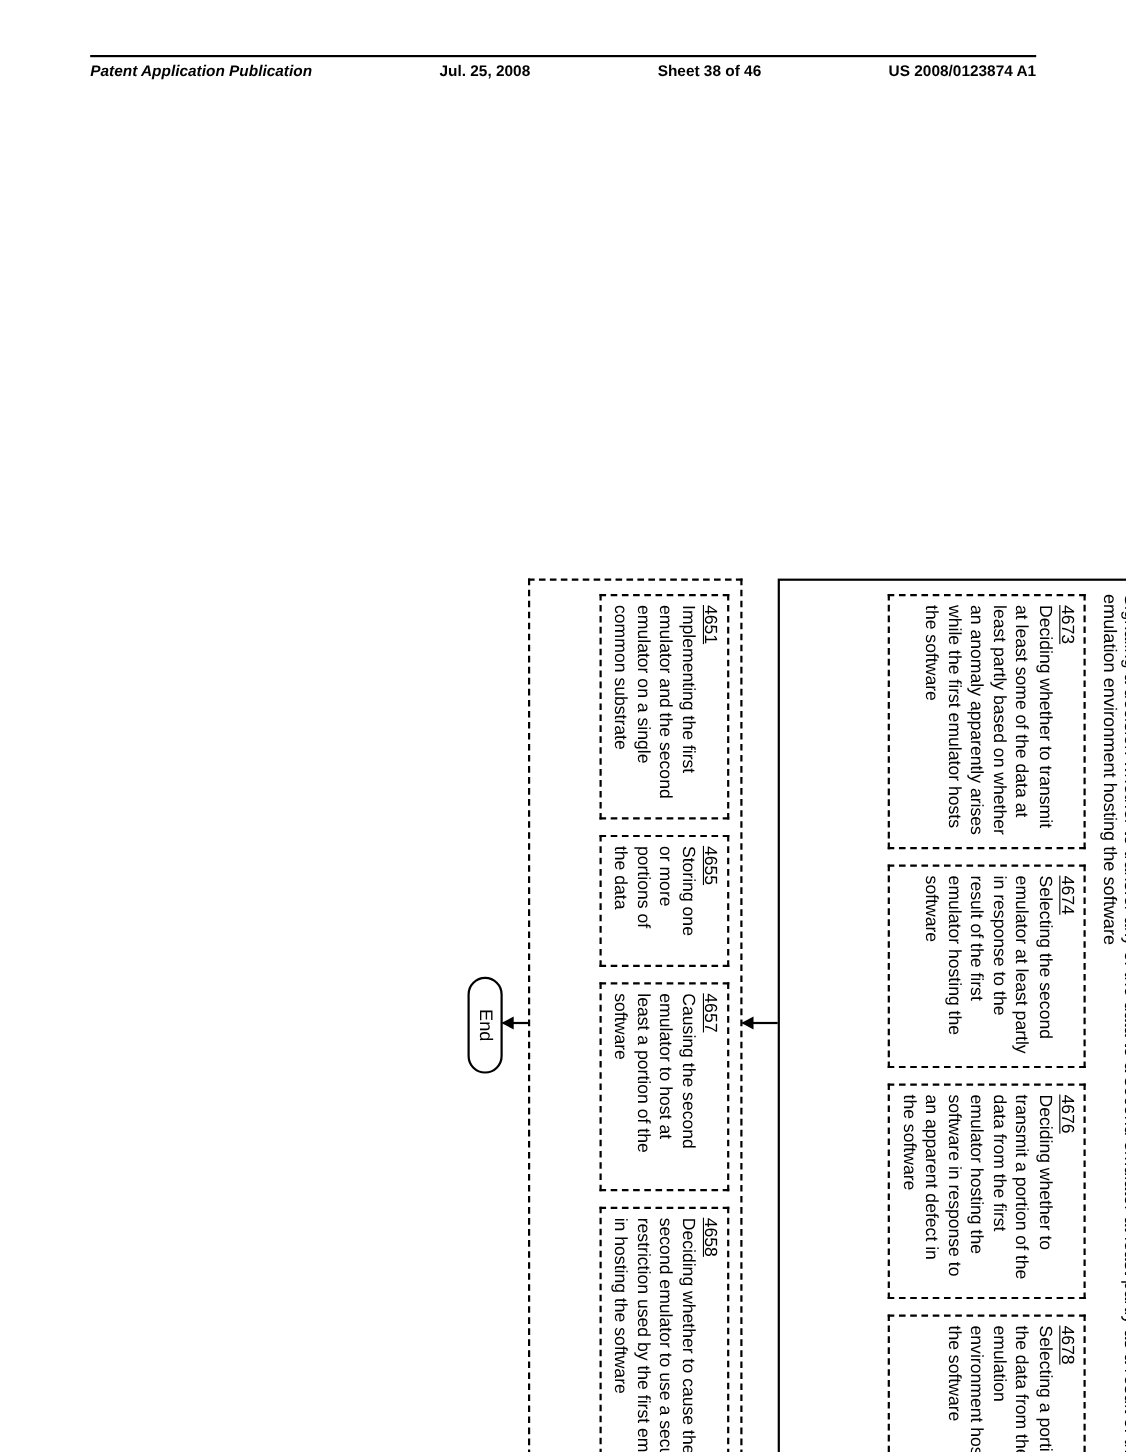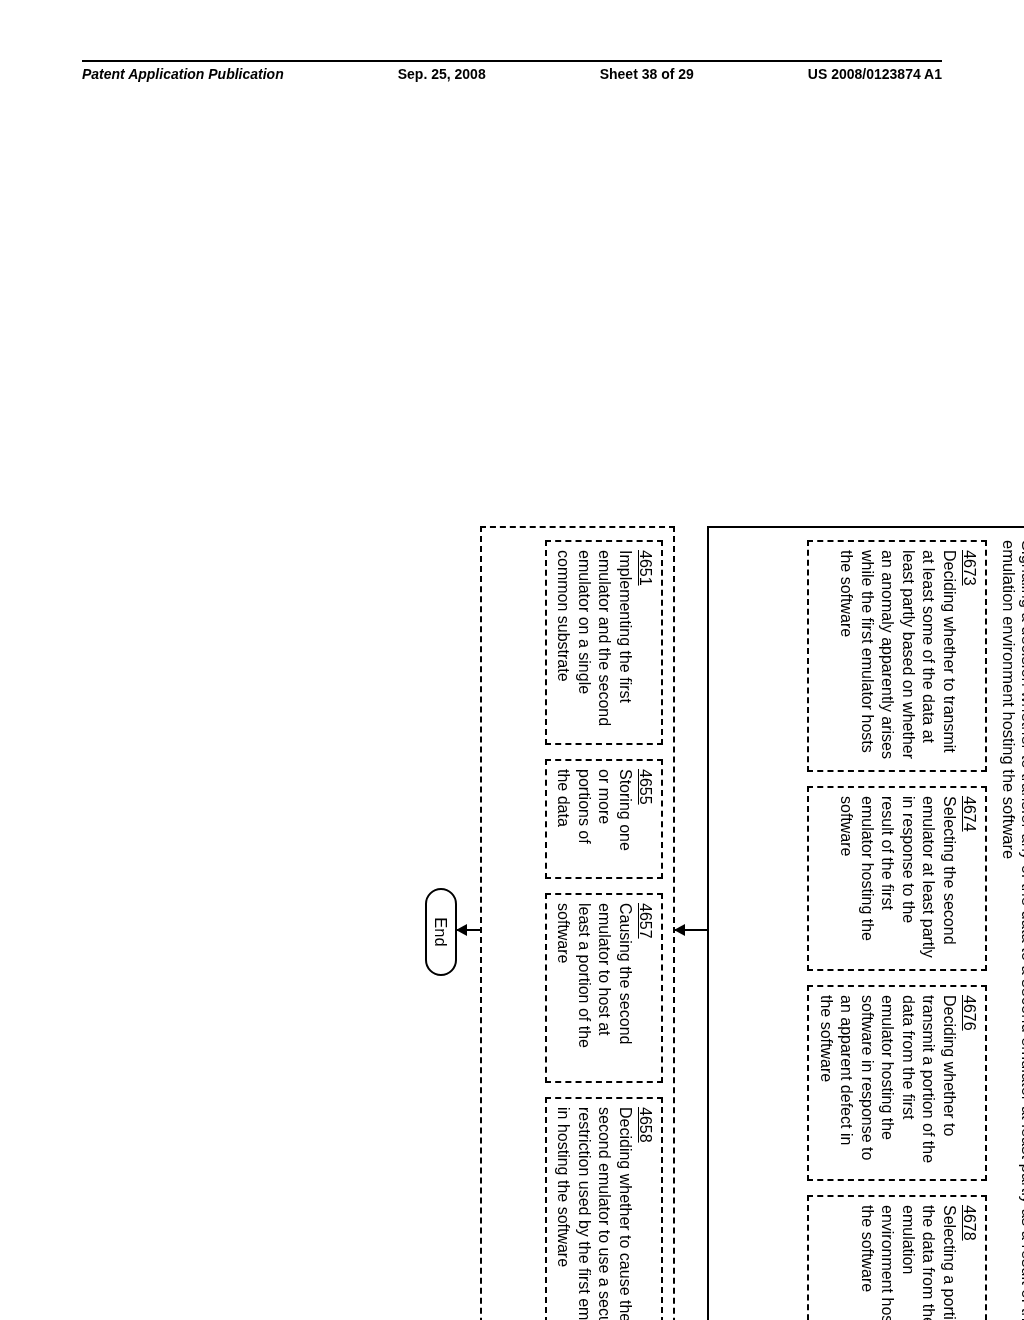--- a/index.html
+++ b/index.html
@@ -5,21 +5,21 @@
   * { box-sizing: border-box; margin: 0; padding: 0; }
   body {
     font-family: Arial, Helvetica, sans-serif;
     background: #fff;
     width: 1024px;
     height: 1320px;
     position: relative;
   }
   .page-header {
     position: absolute;
-    top: 60px;
+    top: 50px;
     left: 82px;
     right: 82px;
     border-top: 2px solid #000;
     display: flex;
     justify-content: space-between;
     font-size: 14px;
     font-weight: bold;
     padding-top: 4px;
     font-style: italic;
   }
@@ -115,22 +115,22 @@
     bottom: -1px;
   }
   .a3 { top: 478px; height: 32px; }
   .a4 { top: 705px; height: 23px; }
 </style>
 </head>
 <body>
 
 <div class="page-header">
   <span class="pub">Patent Application Publication</span>
-  <span class="date">Sep. 25, 2008</span>
-  <span class="sheet">Sheet 38 of 29</span>
+  <span class="date">Jul. 25, 2008</span>
+  <span class="sheet">Sheet 38 of 46</span>
   <span class="pubno">US 2008/0123874 A1</span>
 </div>
 
 <div class="figure-container">
   <div class="inner">
 
     <div class="box-1270">
       <div>Signaling a decision whether to transfer any of the data to a second emulator at least partly as a result of the first emulation environment hosting the software</div>
       <div class="sub-row">
         <div class="sub-box w1">

